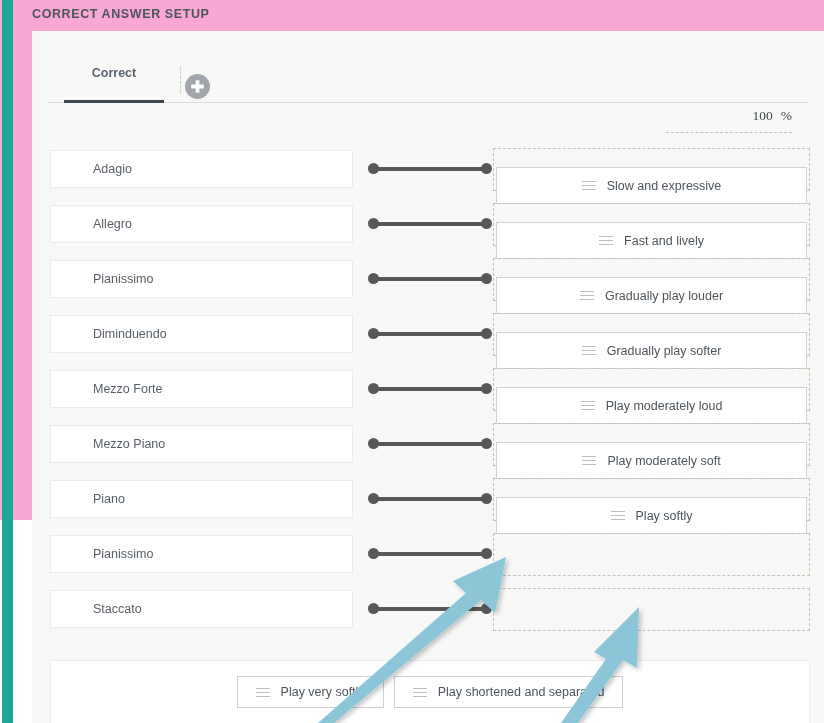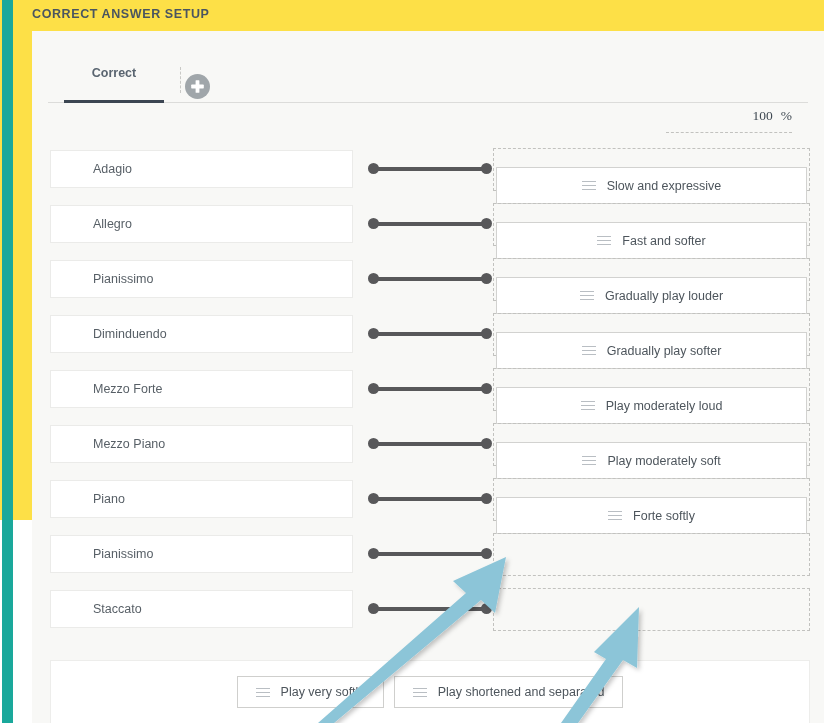--- a/index.html
+++ b/index.html
@@ -7,21 +7,21 @@
   html, body {
     margin: 0; padding: 0;
     width: 824px; height: 723px;
     background: #ffffff;
     font-family: "Liberation Sans", "DejaVu Sans", sans-serif;
     overflow: hidden;
   }
   #root {
     position: relative;
     width: 824px; height: 520px;
-    background: #fde047;
+    background: #f9a8d4;
   }
 
   
   .accent-bar {
     position: absolute;
     left: 2px; top: 0;
     width: 11px; height: 723px;
     background: #1aa89b;
   }
 
@@ -295,21 +295,21 @@
             <span class="conn-line"></span>
             <span class="conn-dot right"></span>
           </div>
           <div class="drop-zone">
             <div class="answer-chip">
               <span class="chip-handle">
                 <span></span>
                 <span></span>
                 <span></span>
               </span>
-              <span class="chip-text">Fast and softer</span>
+              <span class="chip-text">Fast and lively</span>
             </div>
           </div>
         </div>
         <div class="match-row">
           <div class="left-box">
             <span class="left-label">Pianissimo</span>
           </div>
           <div class="connector">
             <span class="conn-dot left"></span>
             <span class="conn-line"></span>
@@ -395,21 +395,21 @@
             <span class="conn-line"></span>
             <span class="conn-dot right"></span>
           </div>
           <div class="drop-zone">
             <div class="answer-chip">
               <span class="chip-handle">
                 <span></span>
                 <span></span>
                 <span></span>
               </span>
-              <span class="chip-text">Forte softly</span>
+              <span class="chip-text">Play softly</span>
             </div>
           </div>
         </div>
         <div class="match-row">
           <div class="left-box">
             <span class="left-label">Pianissimo</span>
           </div>
           <div class="connector">
             <span class="conn-dot left"></span>
             <span class="conn-line"></span>

